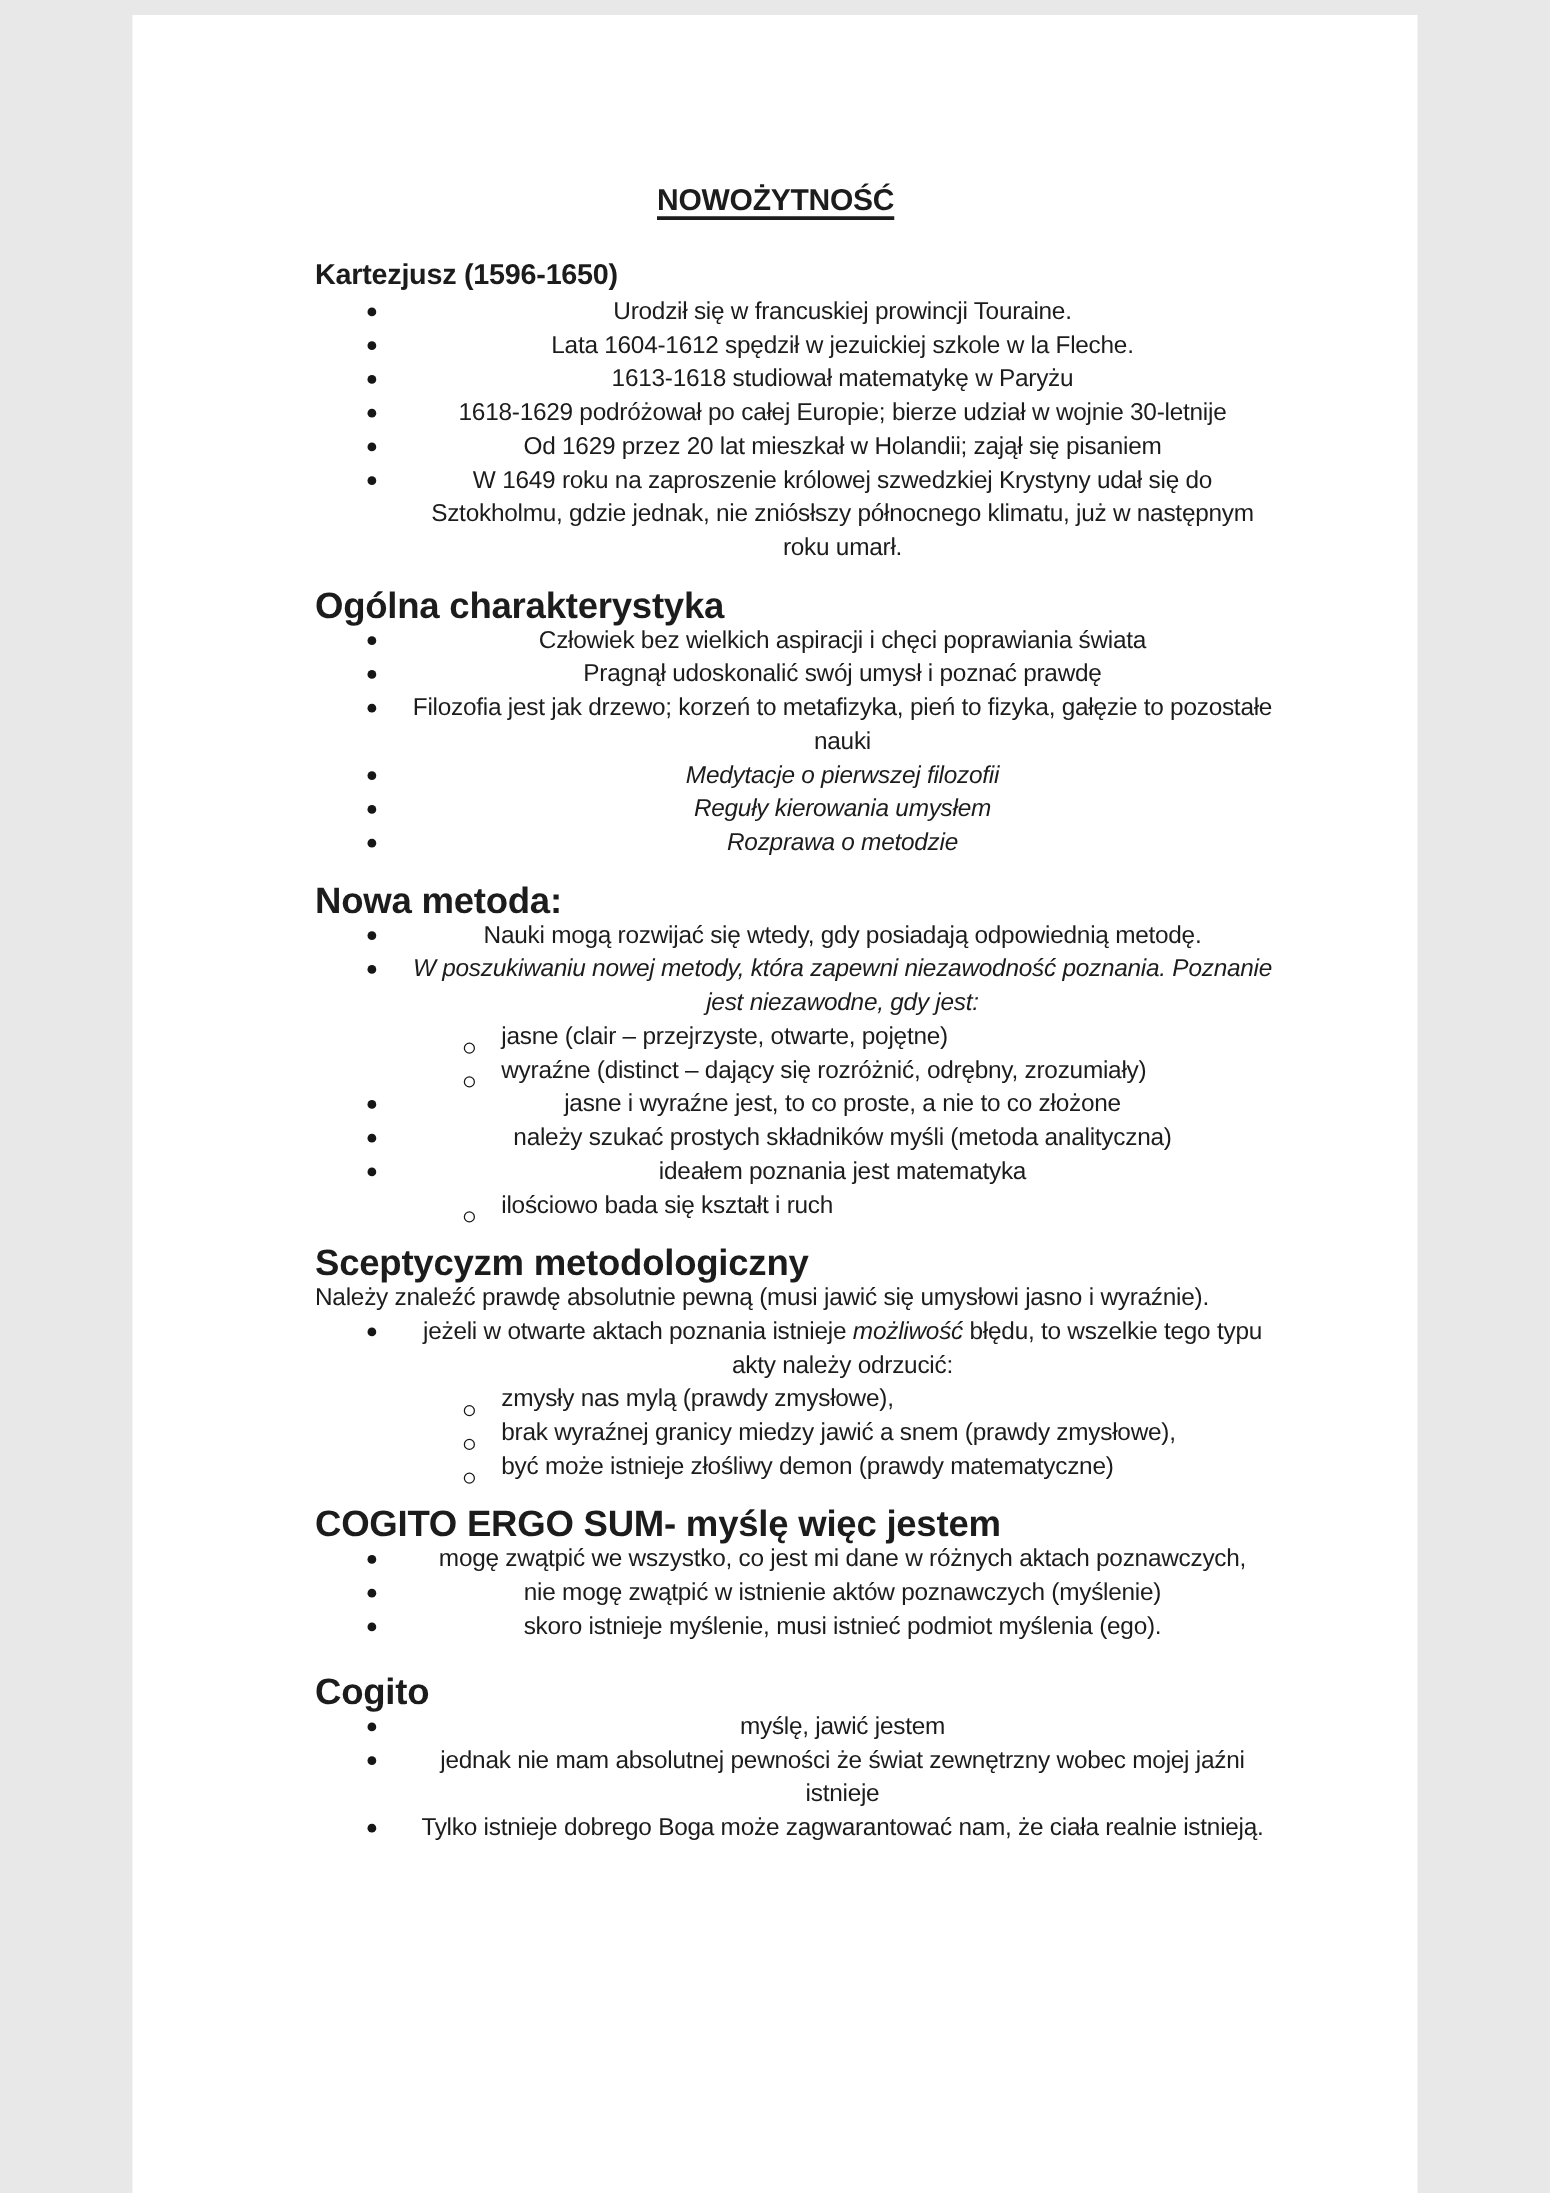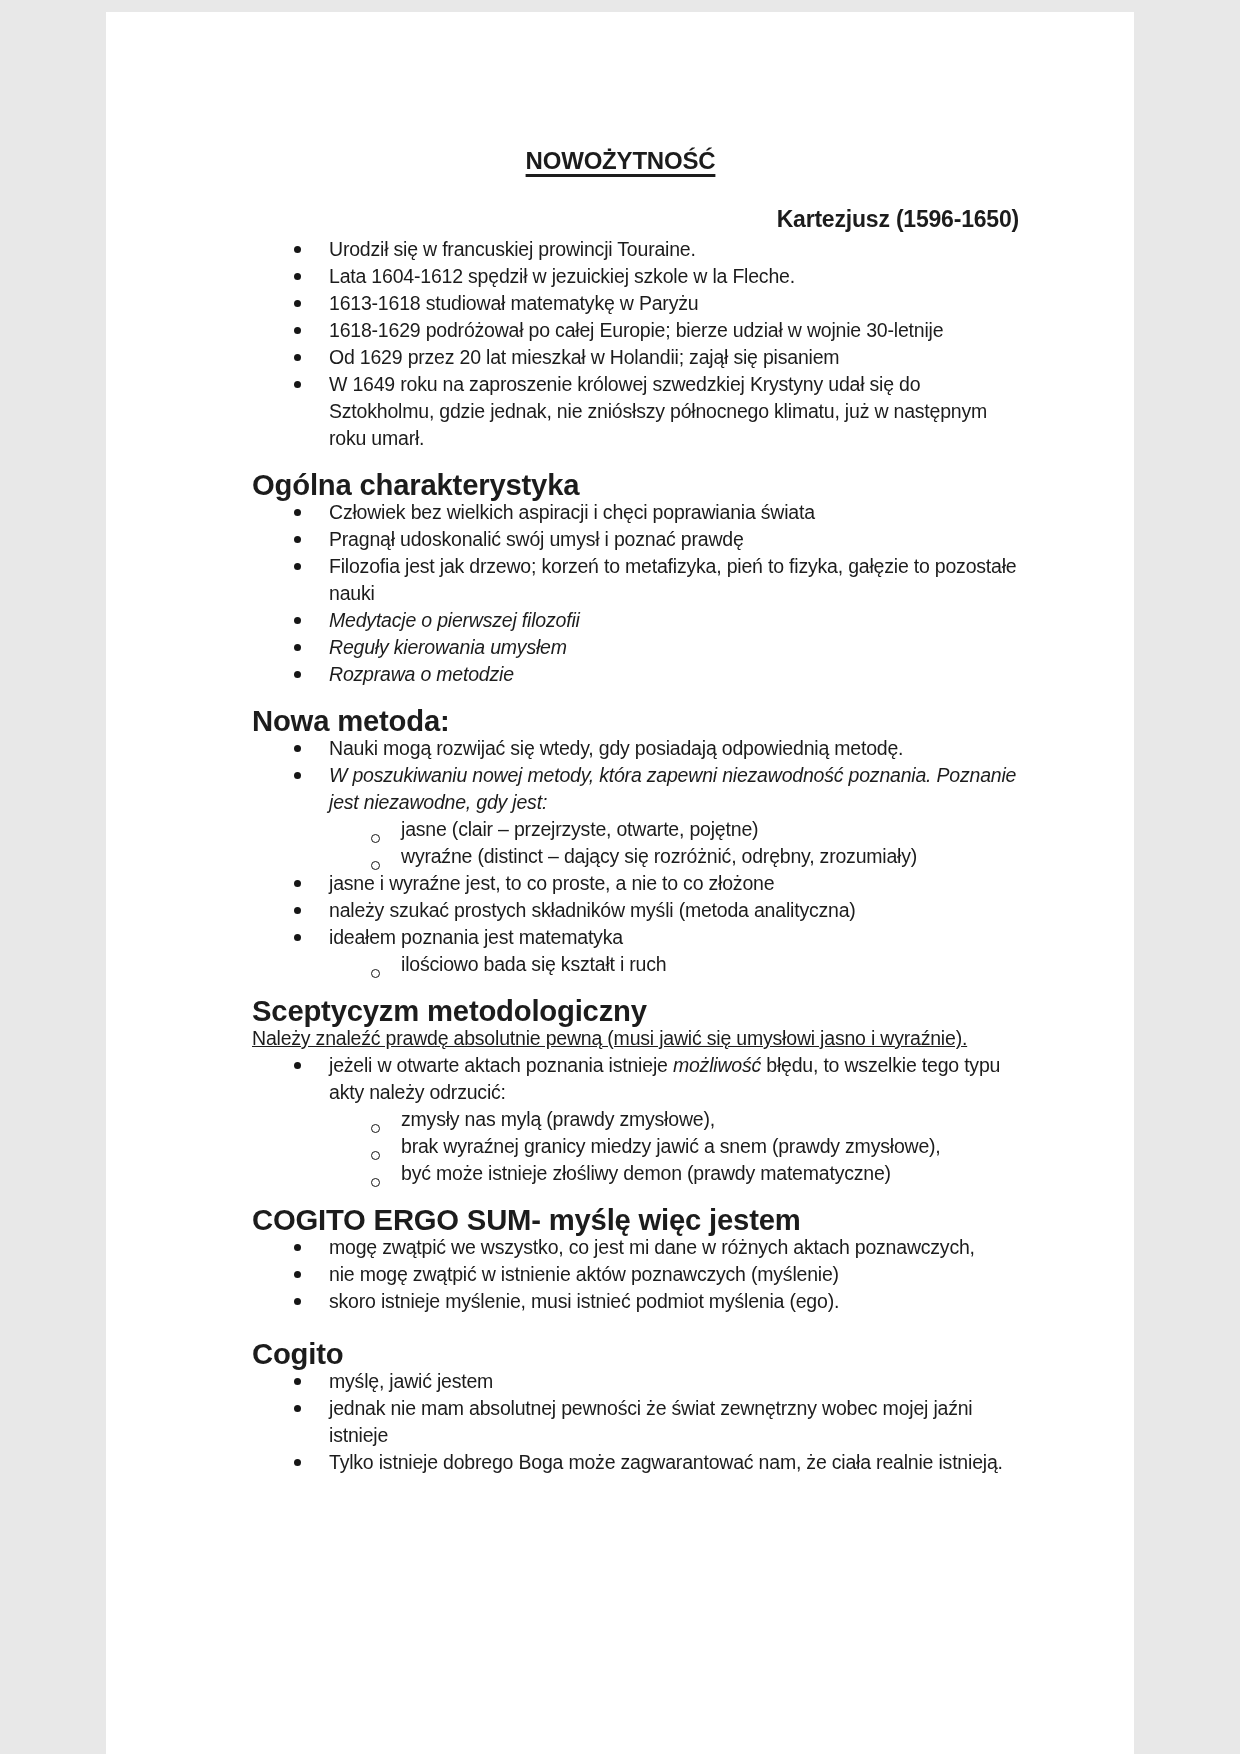--- a/index.html
+++ b/index.html
@@ -25,27 +25,26 @@
     text-decoration:underline;
     text-decoration-thickness:2.5px;
     text-underline-offset:5px;
     margin:0 0 0 -30px;
   }
   .h-main {
     font-size:23px;
     line-height:30px;
     font-weight:bold;
     margin:28px 0 2px 0;
-    text-align:right;
   }
   .h-sec {
     margin:20px 0 0 0;
   }
-  .intro { margin:0;text-decoration:underline; }
-  .b1 { display:flex; padding-left:42px; }
+  .intro { margin:0; }
+  .b1 { display:flex; padding-left:42px;text-align:center; }
   .b1 > .mark { flex:none; width:35px; }
   .b2 { display:flex; padding-left:119px;align-items:flex-end; }
   .b2 > .mark { flex:none; width:30px; }
   .dot {
     display:block; width:7px; height:7px;
     background:#161616; border-radius:50%;
     margin-top:10px;
   }
   .circle {
     display:block; width:9px; height:9px;

